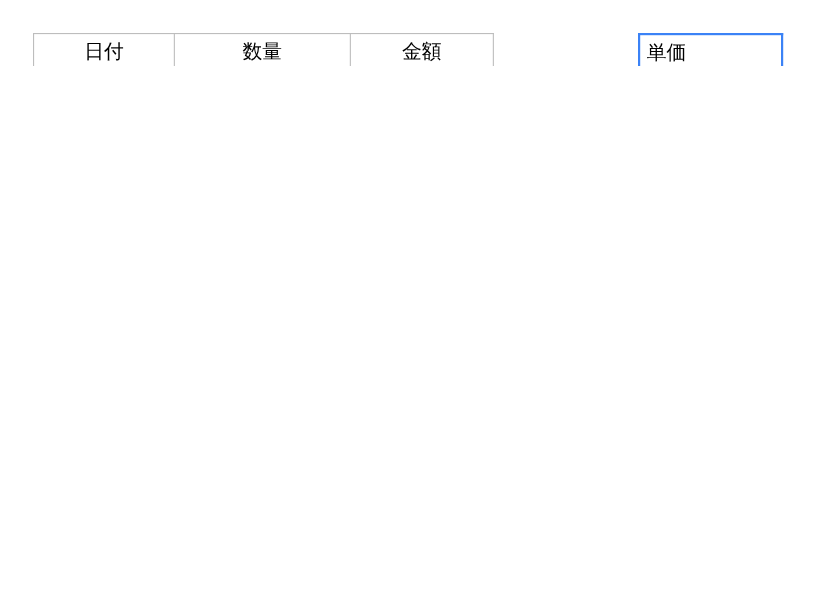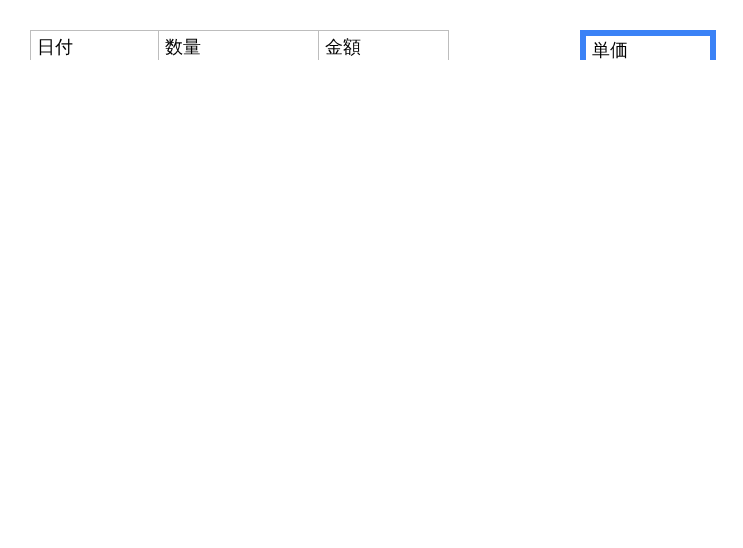--- a/index.html
+++ b/index.html
@@ -22,21 +22,21 @@
     border: 1px solid #bdbdbd;
     height: 33px;
     padding: 0 6px;
     vertical-align: middle;
     font-weight: normal;
     text-align: left;
   }
   .col-date { width: 128px; text-align: right; }
   .col-qty  { width: 160px; text-align: right; margin-top: 16px; }
   .col-amt  { width: 130px; text-align: left; margin-top: 36px; }
-  th.col-date, th.col-qty, th.col-amt { text-align: left; }
+  th.col-date, th.col-qty, th.col-amt { text-align: center; }
   .header-row td, .header-row th { background: #fff; }
   .amt-col-body { background: #d8e8ea; }
 
   
   .sel-qty {
     background: #dfeaf3;
     outline: 2px solid #1f6fb5;
     outline-offset: -1px;
     position: relative;
   }
@@ -56,21 +56,21 @@
   .formula-cell .ref2 { color:#c0392b; }
 
   
   .side-table {
     border-collapse: collapse;
     position: absolute;
     left: 580px;
     top: 30px;
   }
   .side-table th, .side-table td {
-    border: 6px solid #3b82f6;
+    border: 2px solid #3b82f6;
     height: 33px;
     width: 130px;
     padding: 0 6px;
     font-weight: normal;
     text-align: left;
   }
   .side-table td.price {
     text-align: right;
     background: #f9e1e1;
     position: relative;

